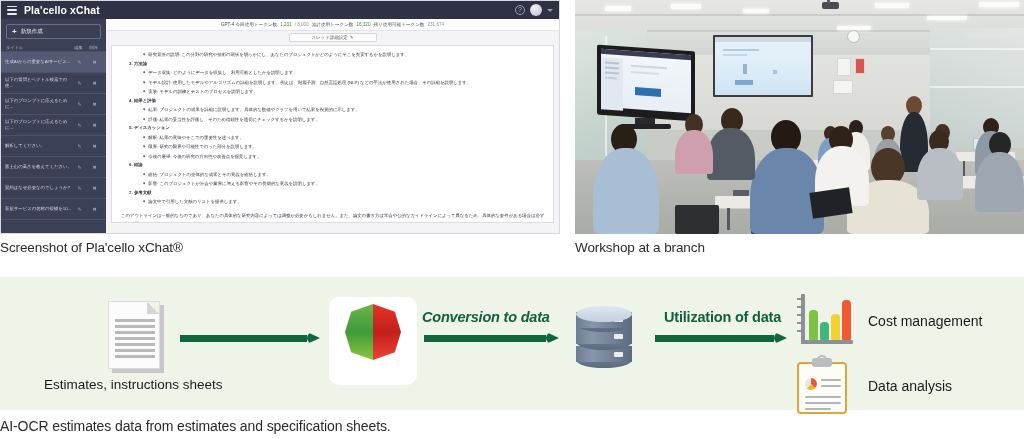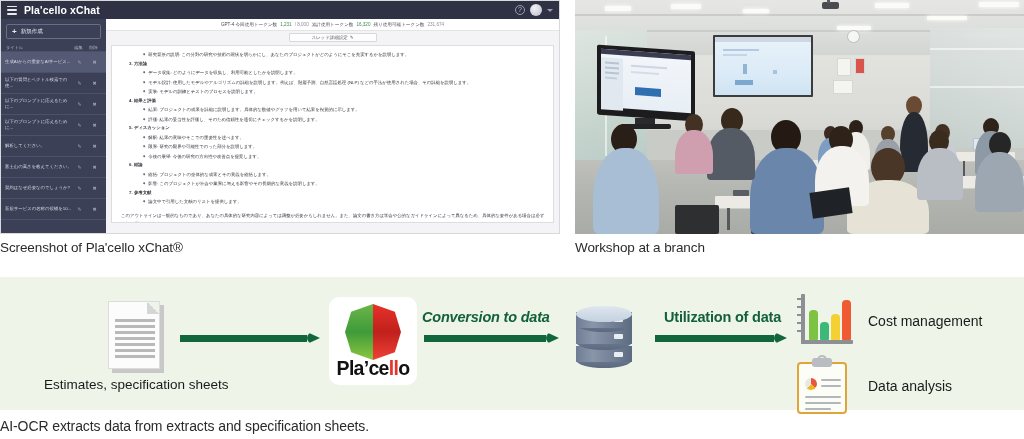--- a/index.html
+++ b/index.html
@@ -506,21 +506,21 @@
         <div class="doc-fold"></div>
         <div class="doc-rule" style="top:17px;"></div>
         <div class="doc-rule" style="top:23px;"></div>
         <div class="doc-rule" style="top:29px;"></div>
         <div class="doc-rule" style="top:35px;"></div>
         <div class="doc-rule" style="top:41px;"></div>
         <div class="doc-rule" style="top:47px;"></div>
         <div class="doc-rule" style="top:53px;"></div>
       </div>
     </div>
-    <div class="under-lbl" style="left:44px;top:100px;">Estimates, specification sheets</div>
+    <div class="under-lbl" style="left:44px;top:100px;">Estimates, instructions sheets</div>
 
     <div class="arrow" style="left:180px;top:55px;width:140px;">
       <div class="shaft" style="width:127px;"></div>
         <div class="head" style="left:127px;"></div>
     </div>
 
     <div class="lbl" style="left:422px;top:32px;font-style:italic;">Conversion to data</div>
     <div class="arrow" style="left:424px;top:55px;width:135px;">
       <div class="shaft" style="width:122px;"></div>
         <div class="head" style="left:122px;"></div>
@@ -531,21 +531,20 @@
       <div class="shaft" style="width:119px;"></div>
         <div class="head" style="left:119px;"></div>
     </div>
   </div>
 
   <div class="logo-box">
     <div class="hexwrap">
       <div class="hex left"></div>
       <div class="hex right"></div>
     </div>
-    <div class="logo-placello"><span>P</span><span>la’ce</span><span class="red">ll</span><span>o</span></div>
   </div>
 
   <div class="db">
     <div class="db-ring" style="top:46px;"></div>
     <div class="db-body" style="top:40px;"></div>
     <div class="db-dot" style="top:46px;"></div>
     <div class="db-ring" style="top:28px;"></div>
     <div class="db-body" style="top:22px;"></div>
     <div class="db-dot" style="top:28px;"></div>
     <div class="db-ring" style="top:10px;"></div>
@@ -578,14 +577,14 @@
       <div class="clip-line" style="left:22px;top:21px;width:20px;"></div>
       <div class="clip-line" style="left:6px;top:32px;width:36px;"></div>
       <div class="clip-line" style="left:6px;top:38px;width:36px;"></div>
       <div class="clip-line" style="left:6px;top:44px;width:26px;"></div>
     </div>
     <div class="clip-clip"></div>
     <div class="clip-clip2"></div>
   </div>
   <div class="right-lbl" style="left:868px;top:378px;">Data analysis</div>
 
-  <div class="cap cap-bottom">AI-OCR extracts data from extracts and specification sheets.</div>
+  <div class="cap cap-bottom">AI-OCR estimates data from estimates and specification sheets.</div>
 </div>
 
 </body></html>

